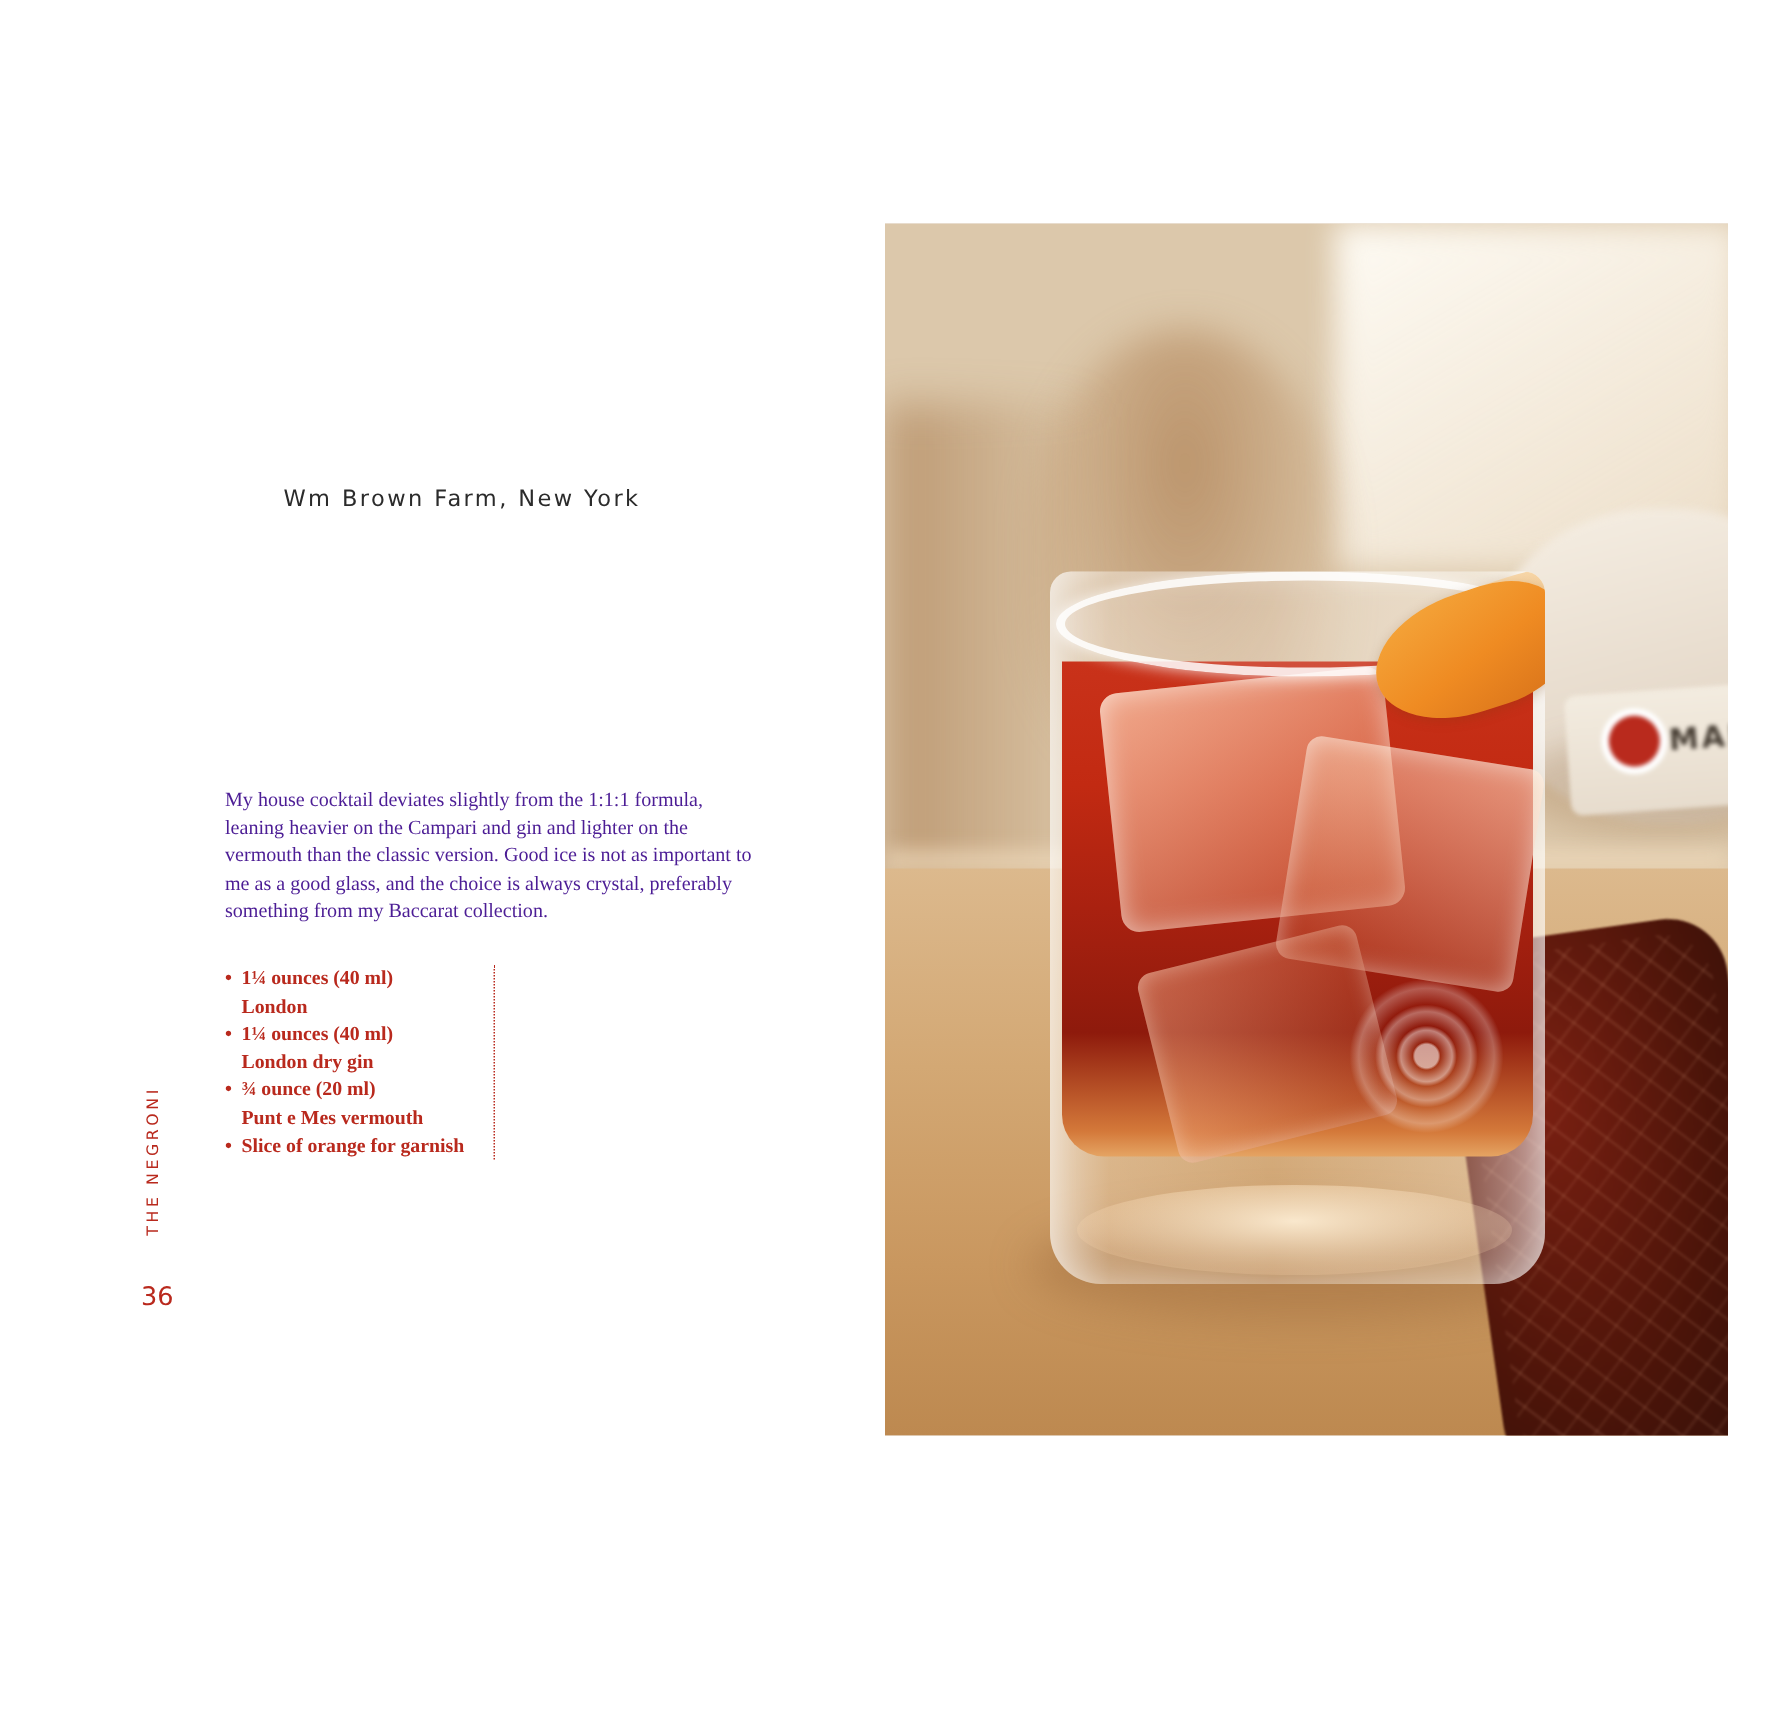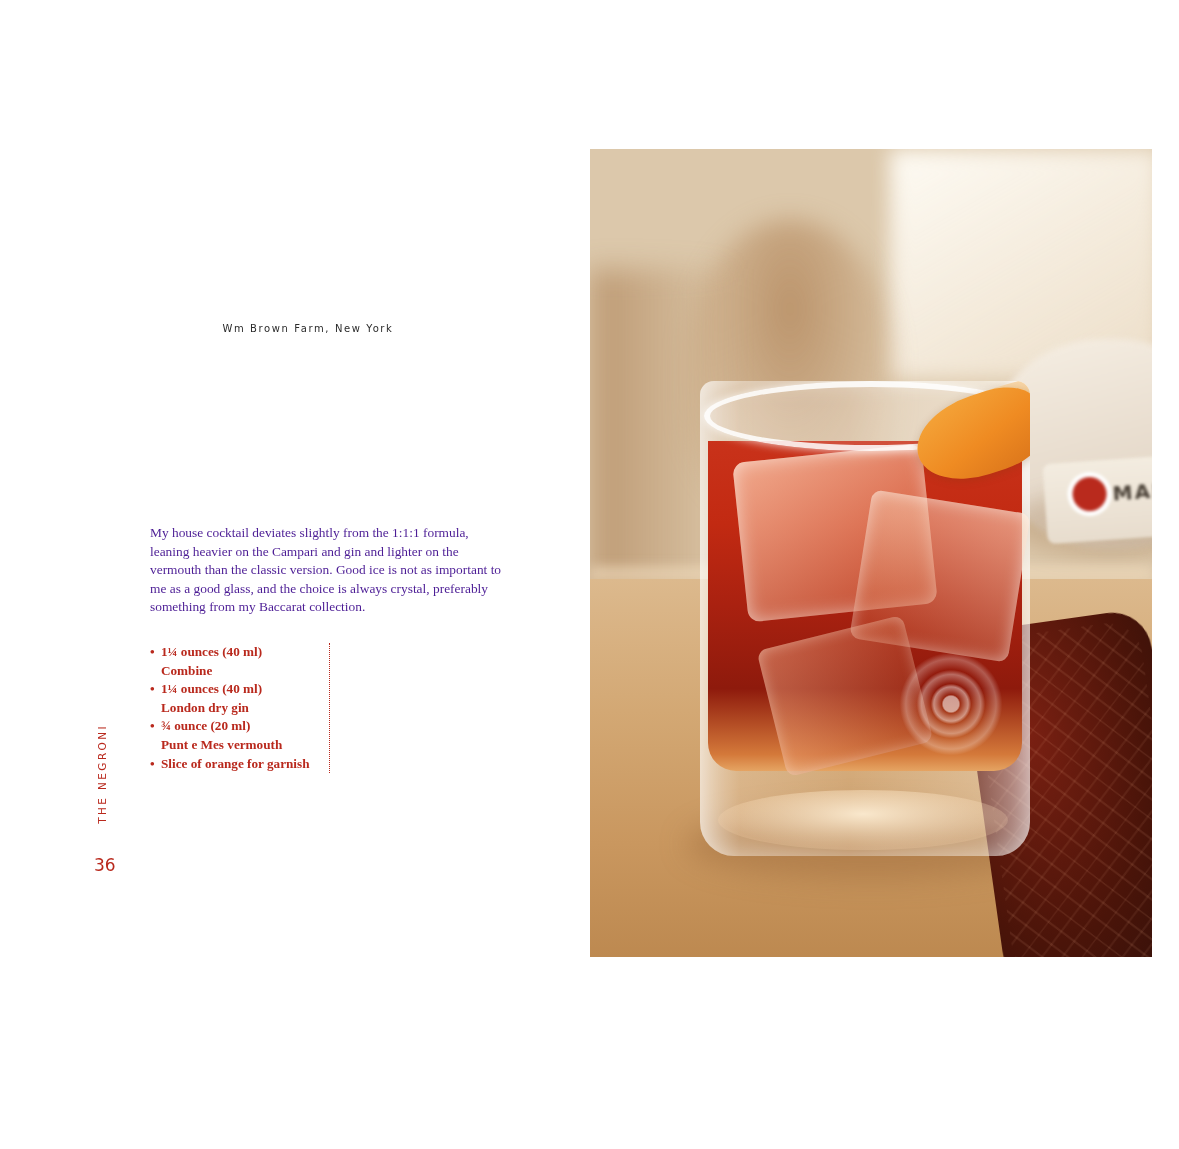--- a/index.html
+++ b/index.html
@@ -48,21 +48,21 @@
   }
 
   .recipe-location {
     position: absolute;
     left: 120px;
     top: 174px;
     width: 320px;
     text-align: center;
     color: #2b2b2b;
     font-family: "DejaVu Sans", sans-serif;
-    font-size: 10px;
+    font-size: 15px;
     letter-spacing: 1.6px;
   }
 
   .recipe-intro {
     position: absolute;
     left: 122px;
     top: 375px;
     width: 352px;
     color: #4c1d95;
     font-family: "Liberation Serif", serif;
@@ -428,21 +428,21 @@
 
     <div class="recipe-location">Wm Brown Farm, New York</div>
 
     <div class="recipe-intro">My house cocktail deviates slightly from the 1:1:1 formula, leaning heavier on the Campari and gin and lighter on the vermouth than the classic version. Good ice is not as important to me as a good glass, and the choice is always crystal, preferably something from my Baccarat collection.</div>
 
     <div class="columns">
 
       <div class="ingredients">
         <div class="ing-item">
           <span>1¼ ounces (40 ml)</span>
-          <span class="ing-sub">Combine</span>
+          <span class="ing-sub">London</span>
         </div>
         <div class="ing-item">
           <span>1¼ ounces (40 ml)</span>
           <span class="ing-sub">London dry gin</span>
         </div>
         <div class="ing-item">
           <span>¾ ounce (20 ml)</span>
           <span class="ing-sub">Punt e Mes vermouth</span>
         </div>
         <div class="ing-item">

